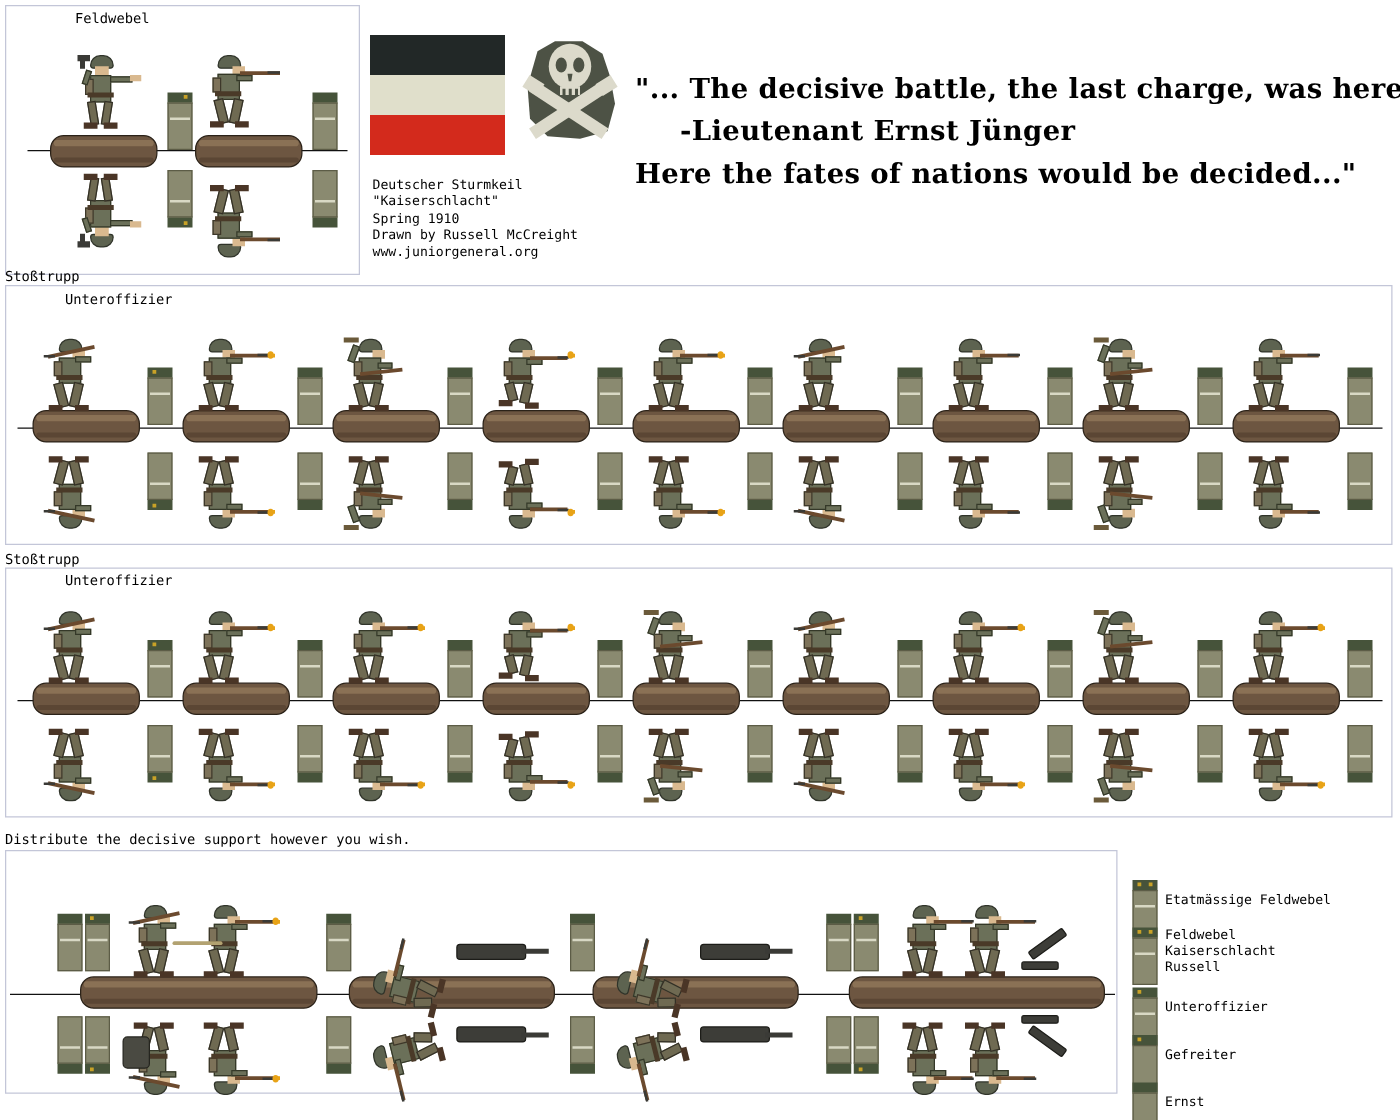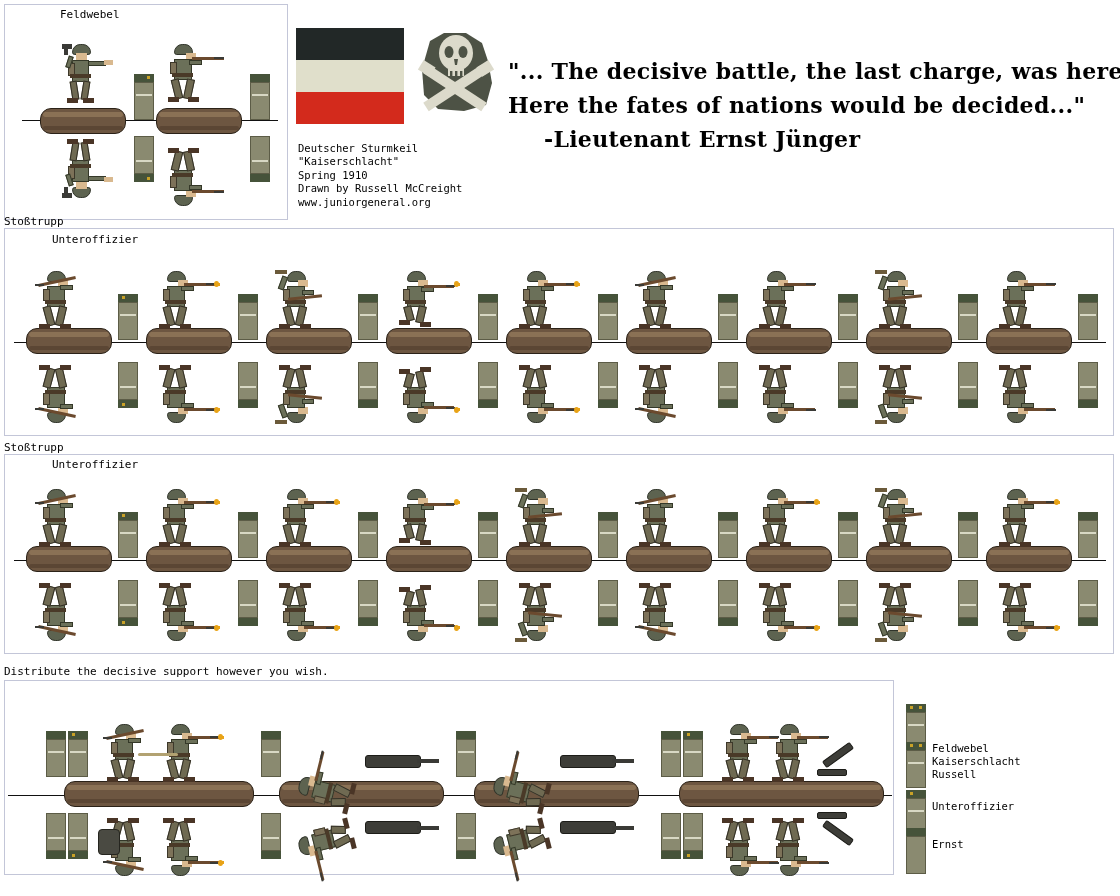--- a/index.html
+++ b/index.html
@@ -253,22 +253,22 @@
   </div>
 
   <div class="caption">Deutscher Sturmkeil
 "Kaiserschlacht"
 Spring 1910
 Drawn by Russell McCreight
 www.juniorgeneral.org</div>
 
   <div class="quote">
     <span class="ln">"... The decisive battle, the last charge, was here.</span>
+    <span class="ln attrib">-Lieutenant Ernst Jünger</span>
     <span class="ln">Here the fates of nations would be decided..."</span>
-    <span class="ln attrib">-Lieutenant Ernst Jünger</span>
   </div>
 </div>
 
 <div class="section-label" style="left:4px; top:215px;">Stoßtrupp</div>
 
 <div class="panel" style="left:4px; top:228px; width:1110px; height:208px;"></div>
 
 <div class="panel-title" style="left:52px; top:233px;">Unteroffizier</div>
 
 <div class="stage" style="left:6px; top:250px; width:1106px; height:182px;">
@@ -1405,20 +1405,23 @@
 
 <div id="legend">
     <div class="leg-row" style="height: 32px;">
       <div class="patch" style="left:0px; top:0px;">
         <div class="top"></div>
         <div class="body"></div>
         <div class="band"></div>
         <div class="pip" style="left:4px; top:2px;"></div>
         <div class="pip" style="left:13px; top:2px;"></div>
       </div>
+      <div class="leg-txt" style="padding-top: 10px;">
+        <div>Etatmässige Feldwebel</div>
+      </div>
     </div>
     <div class="leg-row" style="height: 42px;">
       <div class="patch" style="left:0px; top:0px;">
         <div class="top"></div>
         <div class="body"></div>
         <div class="band"></div>
         <div class="pip" style="left:4px; top:2px;"></div>
         <div class="pip" style="left:13px; top:2px;"></div>
       </div>
       <div class="leg-txt" style="padding-top: 0px;">
@@ -1435,18 +1438,28 @@
         <div class="pip" style="left:4px; top:2px;"></div>
       </div>
       <div class="leg-txt" style="padding-top: 10px;">
         <div>Unteroffizier</div>
       </div>
     </div>
     <div class="leg-row" style="height: 32px;">
       <div class="patch" style="left:0px; top:0px;">
         <div class="top"></div>
         <div class="body"></div>
+        <div class="pip" style="left:4px; top:2px;"></div>
+      </div>
+      <div class="leg-txt" style="padding-top: 10px;">
+        <div>Gefreiter</div>
+      </div>
+    </div>
+    <div class="leg-row" style="height: 32px;">
+      <div class="patch" style="left:0px; top:0px;">
+        <div class="top"></div>
+        <div class="body"></div>
       </div>
       <div class="leg-txt" style="padding-top: 10px;">
         <div>Ernst</div>
       </div>
     </div>
   </div>
 
 </body></html>

